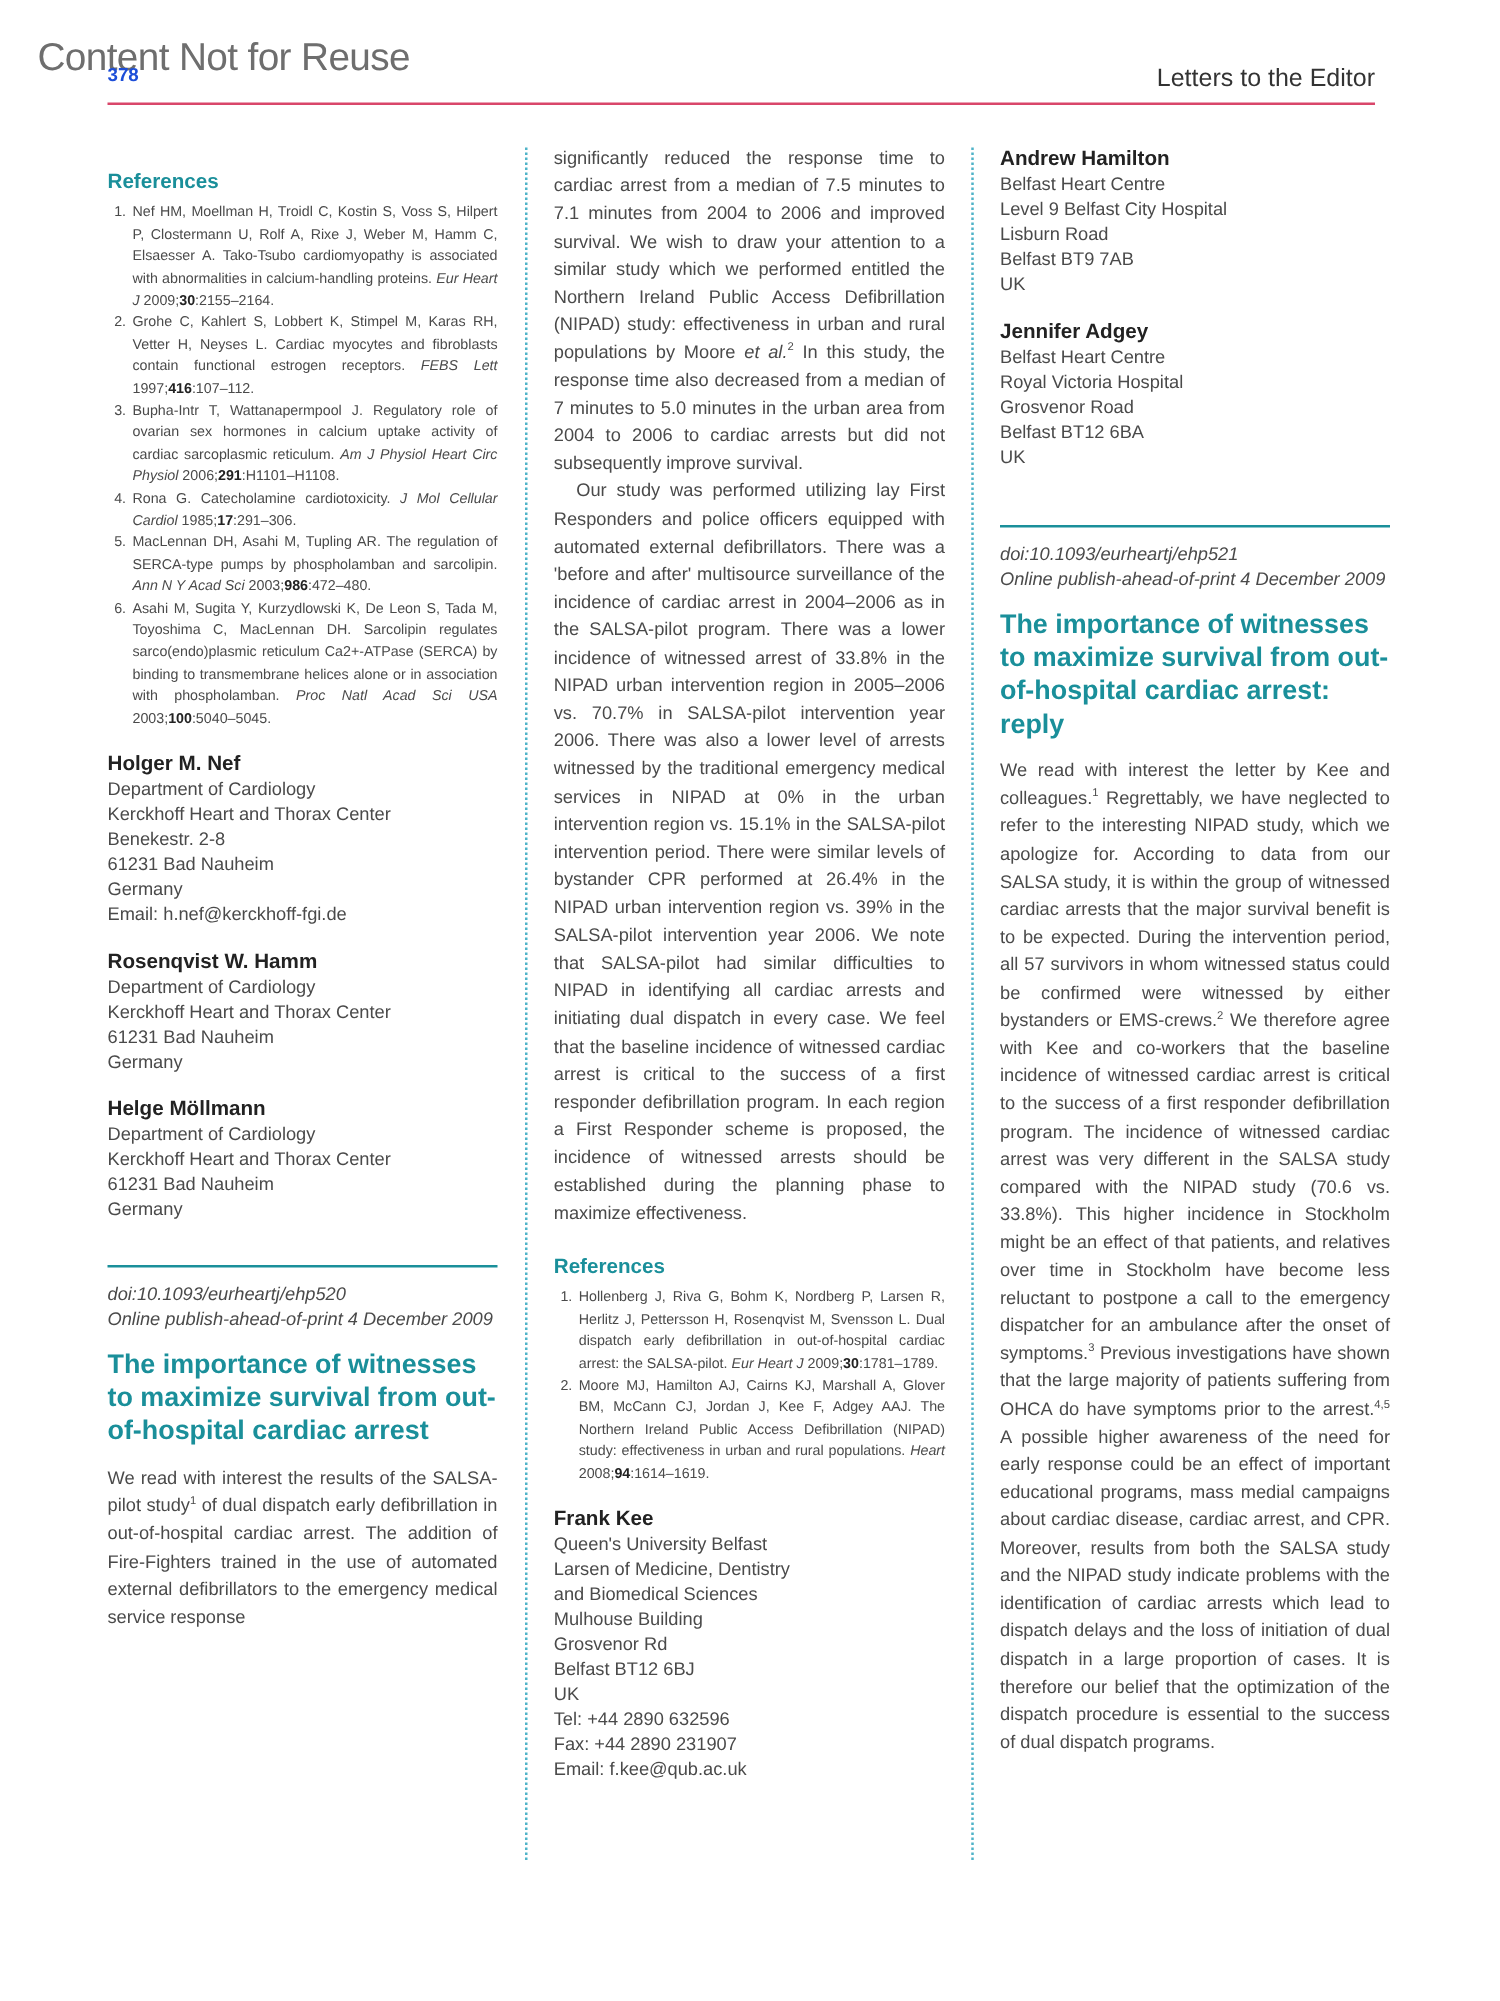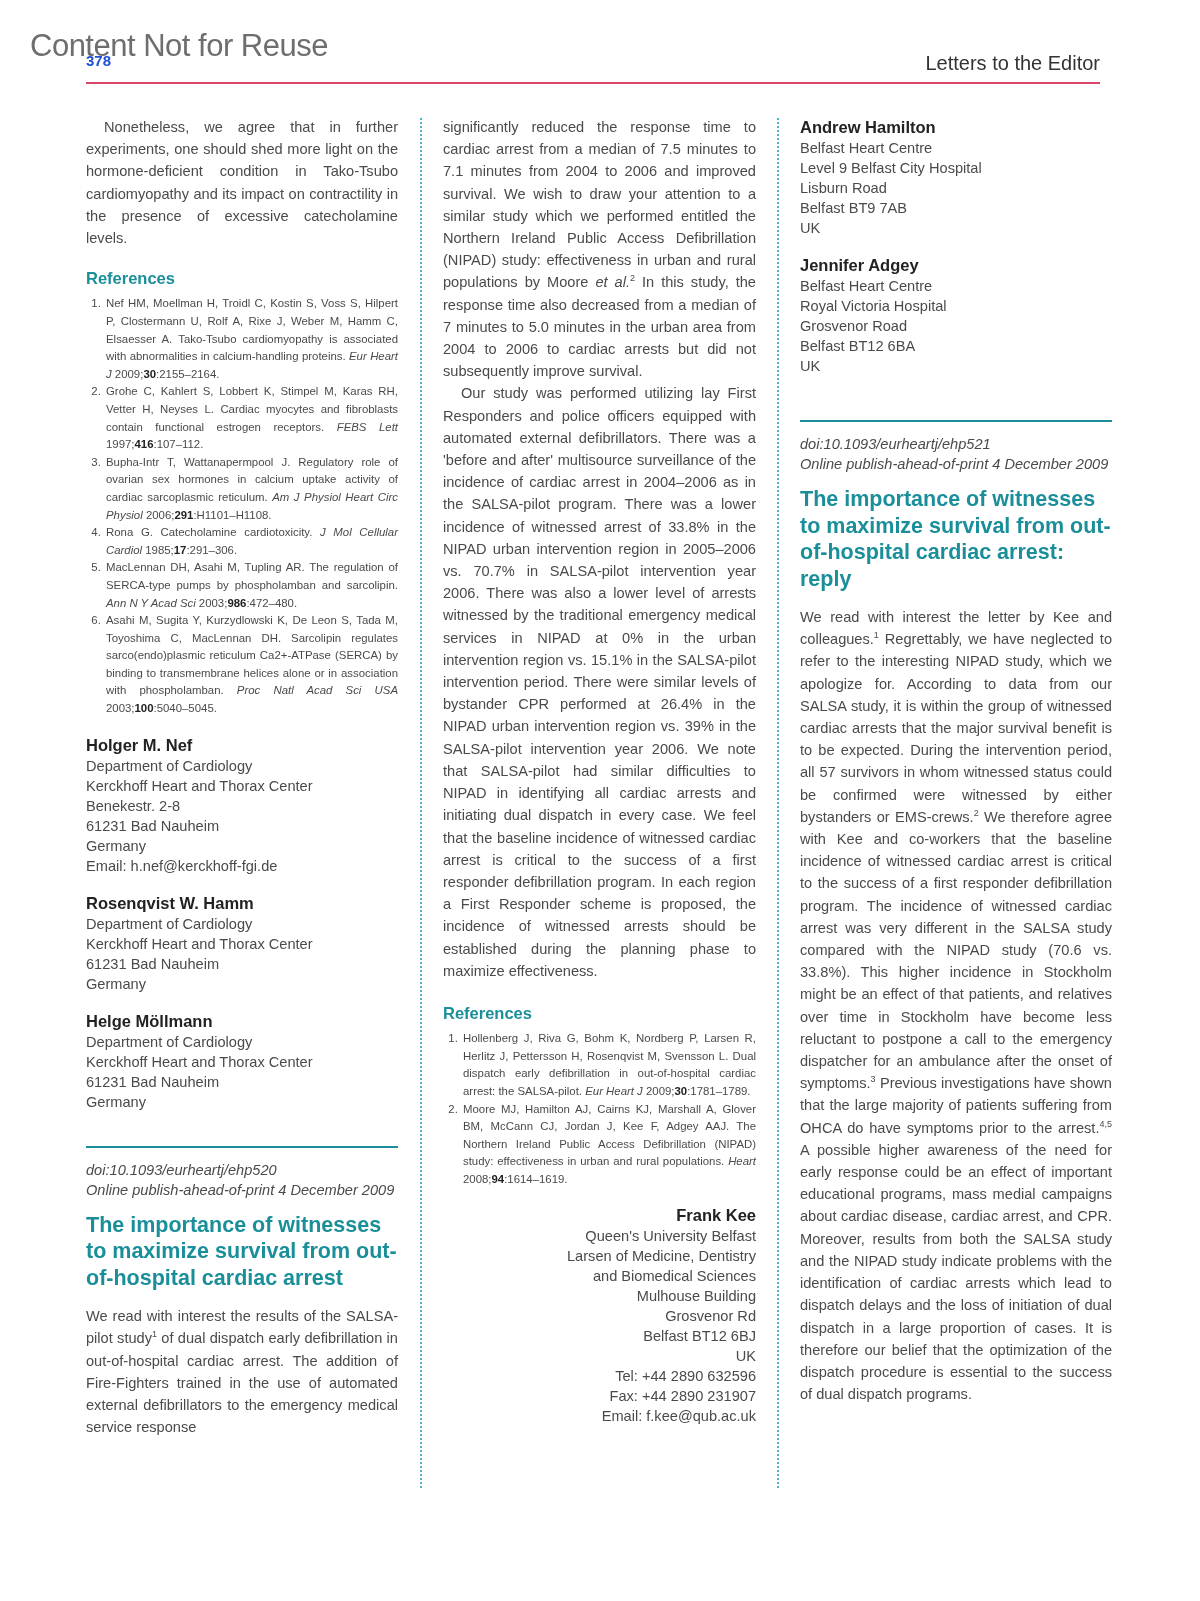--- a/index.html
+++ b/index.html
@@ -40,21 +40,20 @@
 
 <div class="watermark">Content Not for Reuse</div>
 <div class="page-num">378</div>
 <div class="running-head">Letters to the Editor</div>
 <div class="head-rule"></div>
 
 <div class="divider div1"></div>
 <div class="divider div2"></div>
 
 <div class="col col1">
-  <p class="indent">Nonetheless, we agree that in further experiments, one should shed more light on the hormone-deficient condition in Tako-Tsubo cardiomyopathy and its impact on contractility in the presence of excessive catecholamine levels.</p>
   <div class="refs-title">References</div>
   <ol class="refs" id="refs1">
       <li><span>Nef HM, Moellman H, Troidl C, Kostin S, Voss S, Hilpert P, Clostermann U, Rolf A, Rixe J, Weber M, Hamm C, Elsaesser A. Tako-Tsubo cardiomyopathy is associated with abnormalities in calcium-handling proteins. </span><i>Eur Heart J</i><span> 2009;</span><b>30</b><span>:2155–2164.</span></li>
       <li><span>Grohe C, Kahlert S, Lobbert K, Stimpel M, Karas RH, Vetter H, Neyses L. Cardiac myocytes and fibroblasts contain functional estrogen receptors. </span><i>FEBS Lett</i><span> 1997;</span><b>416</b><span>:107–112.</span></li>
       <li><span>Bupha-Intr T, Wattanapermpool J. Regulatory role of ovarian sex hormones in calcium uptake activity of cardiac sarcoplasmic reticulum. </span><i>Am J Physiol Heart Circ Physiol</i><span> 2006;</span><b>291</b><span>:H1101–H1108.</span></li>
       <li><span>Rona G. Catecholamine cardiotoxicity. </span><i>J Mol Cellular Cardiol</i><span> 1985;</span><b>17</b><span>:291–306.</span></li>
       <li><span>MacLennan DH, Asahi M, Tupling AR. The regulation of SERCA-type pumps by phospholamban and sarcolipin. </span><i>Ann N Y Acad Sci</i><span> 2003;</span><b>986</b><span>:472–480.</span></li>
       <li><span>Asahi M, Sugita Y, Kurzydlowski K, De Leon S, Tada M, Toyoshima C, MacLennan DH. Sarcolipin regulates sarco(endo)plasmic reticulum Ca2+-ATPase (SERCA) by binding to transmembrane helices alone or in association with phospholamban. </span><i>Proc Natl Acad Sci USA</i><span> 2003;</span><b>100</b><span>:5040–5045.</span></li>
     </ol>
 
@@ -92,21 +91,21 @@
 </div>
 
 <div class="col col2">
   <p><span>significantly reduced the response time to cardiac arrest from a median of 7.5 minutes to 7.1 minutes from 2004 to 2006 and improved survival. We wish to draw your attention to a similar study which we performed entitled the Northern Ireland Public Access Defibrillation (NIPAD) study: effectiveness in urban and rural populations by Moore </span><i>et al.</i><sup>2</sup><span> In this study, the response time also decreased from a median of 7 minutes to 5.0 minutes in the urban area from 2004 to 2006 to cardiac arrests but did not subsequently improve survival.</span></p>
   <p class="indent">Our study was performed utilizing lay First Responders and police officers equipped with automated external defibrillators. There was a 'before and after' multisource surveillance of the incidence of cardiac arrest in 2004–2006 as in the SALSA-pilot program. There was a lower incidence of witnessed arrest of 33.8% in the NIPAD urban intervention region in 2005–2006 vs. 70.7% in SALSA-pilot intervention year 2006. There was also a lower level of arrests witnessed by the traditional emergency medical services in NIPAD at 0% in the urban intervention region vs. 15.1% in the SALSA-pilot intervention period. There were similar levels of bystander CPR performed at 26.4% in the NIPAD urban intervention region vs. 39% in the SALSA-pilot intervention year 2006. We note that SALSA-pilot had similar difficulties to NIPAD in identifying all cardiac arrests and initiating dual dispatch in every case. We feel that the baseline incidence of witnessed cardiac arrest is critical to the success of a first responder defibrillation program. In each region a First Responder scheme is proposed, the incidence of witnessed arrests should be established during the planning phase to maximize effectiveness.</p>
   <div class="refs-title" style="margin-top:20px;">References</div>
   <ol class="refs" id="refs2">
       <li><span>Hollenberg J, Riva G, Bohm K, Nordberg P, Larsen R, Herlitz J, Pettersson H, Rosenqvist M, Svensson L. Dual dispatch early defibrillation in out-of-hospital cardiac arrest: the SALSA-pilot. </span><i>Eur Heart J</i><span> 2009;</span><b>30</b><span>:1781–1789.</span></li>
       <li><span>Moore MJ, Hamilton AJ, Cairns KJ, Marshall A, Glover BM, McCann CJ, Jordan J, Kee F, Adgey AAJ. The Northern Ireland Public Access Defibrillation (NIPAD) study: effectiveness in urban and rural populations. </span><i>Heart</i><span> 2008;</span><b>94</b><span>:1614–1619.</span></li>
     </ol>
-  <div id="authors2" style="margin-top:12px;text-align:right;">
+  <div id="authors2" style="margin-top:12px;">
       <div class="author">
         <div class="author-name">Frank Kee</div>
         <div class="author-line">Queen's University Belfast</div>
         <div class="author-line">Larsen of Medicine, Dentistry</div>
         <div class="author-line">and Biomedical Sciences</div>
         <div class="author-line">Mulhouse Building</div>
         <div class="author-line">Grosvenor Rd</div>
         <div class="author-line">Belfast BT12 6BJ</div>
         <div class="author-line">UK</div>
         <div class="author-line">Tel: +44 2890 632596</div>

